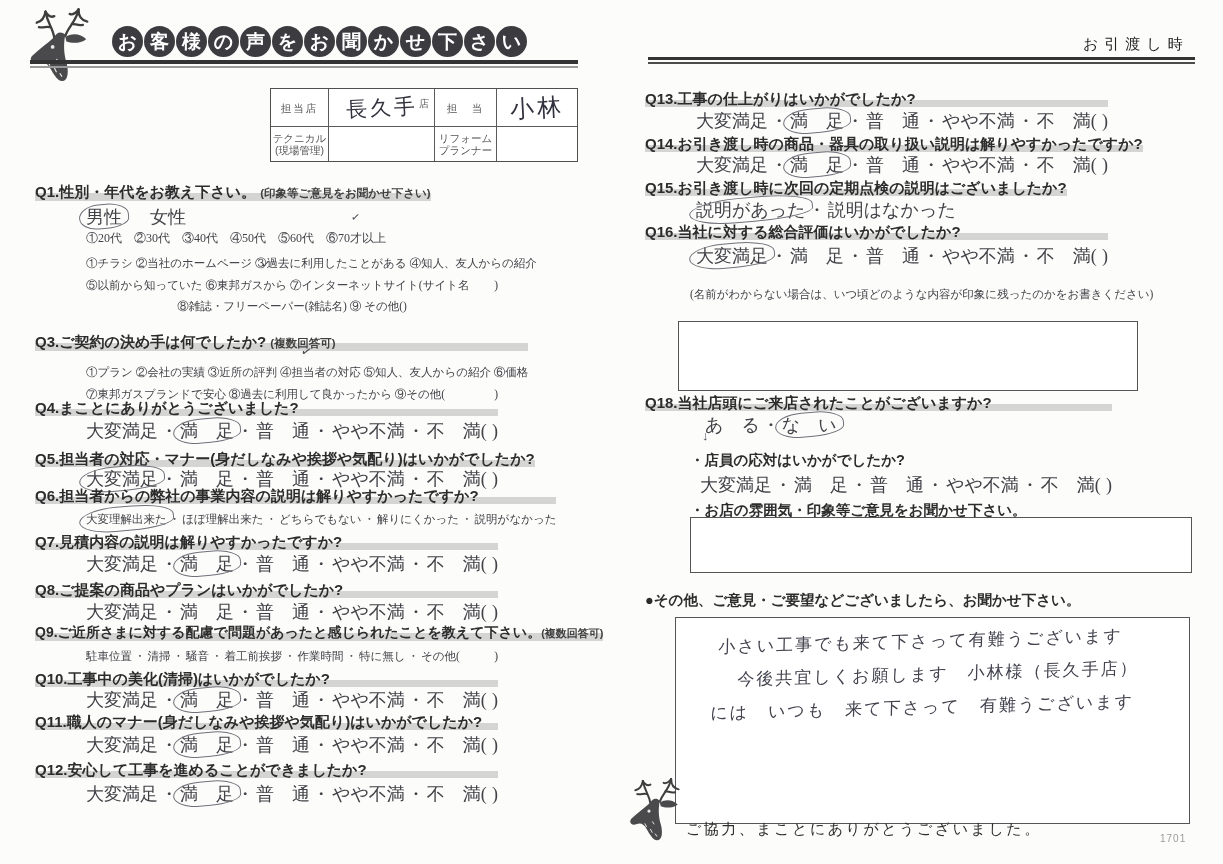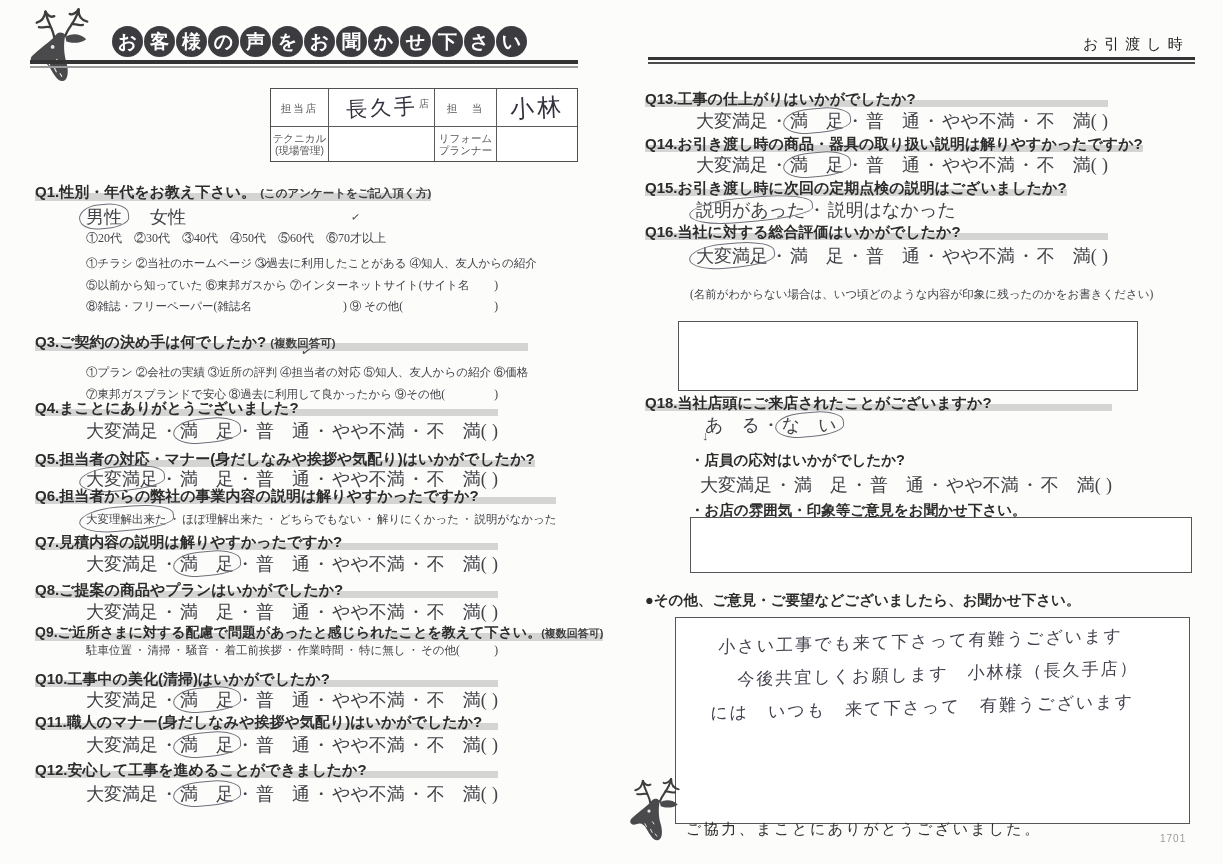--- a/index.html
+++ b/index.html
@@ -32,21 +32,21 @@
   .qtitle{font-size:15px;font-weight:bold;color:#2c2c2c;white-space:nowrap;line-height:18px}
   .hl{background:linear-gradient(180deg,rgba(0,0,0,0) 55%,rgba(158,158,158,.42) 55%,rgba(158,158,158,.42) 97%,rgba(0,0,0,0) 97%)}
   .qnote{font-size:11.5px;font-weight:bold;color:#3f3f3f}
   .opts{font-family:"Liberation Serif","DejaVu Serif",serif;
         font-size:18px;color:#414147;white-space:nowrap;margin-left:51px;line-height:17px}
   .dense{font-size:11.5px}
   .mid{font-size:12px}
   .dot{margin:0 2px}
   .flexrow{display:flex;align-items:baseline;width:412px}
   .flexrow .close{margin-left:auto}
-  .flexrow.sb{justify-content:space-between}
+  .flexrow.sb{justify-content:center}
   .flexrow.sb .close{margin-left:0}
   .circled{position:relative;display:inline-block}
   .circled::after{content:"";position:absolute;left:-7px;right:-7px;top:-5px;bottom:-3px;
         border:1.6px solid #70707a;border-radius:48% 52% 55% 45%/62% 55% 45% 58%;
         transform:rotate(-5deg);pointer-events:none}
   .mark{position:absolute;color:#4a4a55;font-size:12px;font-weight:bold;transform:rotate(8deg)}
   .box{position:absolute;border:1.5px solid #555;background:#fff}
   
   .hwblock{transform:rotate(-1.6deg);transform-origin:left top}
   .hwline{font-family:"Liberation Serif","DejaVu Serif",serif;font-size:17px;color:#42424e;
@@ -124,21 +124,21 @@
       <span class="slabel" style="letter-spacing:0"><span>テクニカル</span><br><span>(現場管理)</span></span>
     </div>
   <div></div>
   <div>
       <span class="slabel" style="letter-spacing:0"><span>リフォーム</span><br><span>プランナー</span></span>
     </div>
   <div></div>
 </div>
 
 <div class="abs" style="left:35px;top:183px">
-  <div class="qtitle hl"><span>Q1.</span><span>性別・年代をお教え下さい。</span> <span class="qnote">(このアンケートをご記入頂く方)</span></div>
+  <div class="qtitle hl"><span>Q1.</span><span>性別・年代をお教え下さい。</span> <span class="qnote">(印象等ご意見をお聞かせ下さい)</span></div>
   <div class="opts" style="margin-top:7px"><span class="circled">男性</span><span style="display:inline-block;width:28px"></span><span>女性</span></div>
   <div class="opts mid" style="margin-top:4px">①20代　②30代　③40代　④50代　⑤60代　⑥70才以上</div>
 </div>
 
 <div class="abs" style="left:35px;top:248px">
   <div class="opts dense" style="margin-top:5px;line-height:21.5px">①チラシ ②当社のホームページ ③過去に利用したことがある ④知人、友人からの紹介</div>
   <div class="opts dense flexrow" style="line-height:21.5px">
       <span>⑤以前から知っていた ⑥東邦ガスから ⑦インターネットサイト(サイト名</span>
       <span class="close">)</span>
     </div>
@@ -222,21 +222,21 @@
       <span class="dot">・</span>
       <span>やや不満</span>
       <span class="dot">・</span>
       <span>不　満(</span>
       <span class="close">)</span>
     </div>
 </div>
 
 <div class="abs" style="left:35px;top:623px">
   <div class="qtitle hl" style="font-size:14px"><span>Q9.</span><span>ご近所さまに対する配慮で問題があったと感じられたことを教えて下さい。</span><span class="qnote" style="font-size:11px">(複数回答可)</span></div>
-  <div class="opts dense flexrow" style="">
+  <div class="opts dense flexrow" style="margin-top:6px">
       <span>駐車位置</span>
       <span class="dot">・</span>
       <span>清掃</span>
       <span class="dot">・</span>
       <span>騒音</span>
       <span class="dot">・</span>
       <span>着工前挨拶</span>
       <span class="dot">・</span>
       <span>作業時間</span>
       <span class="dot">・</span>

